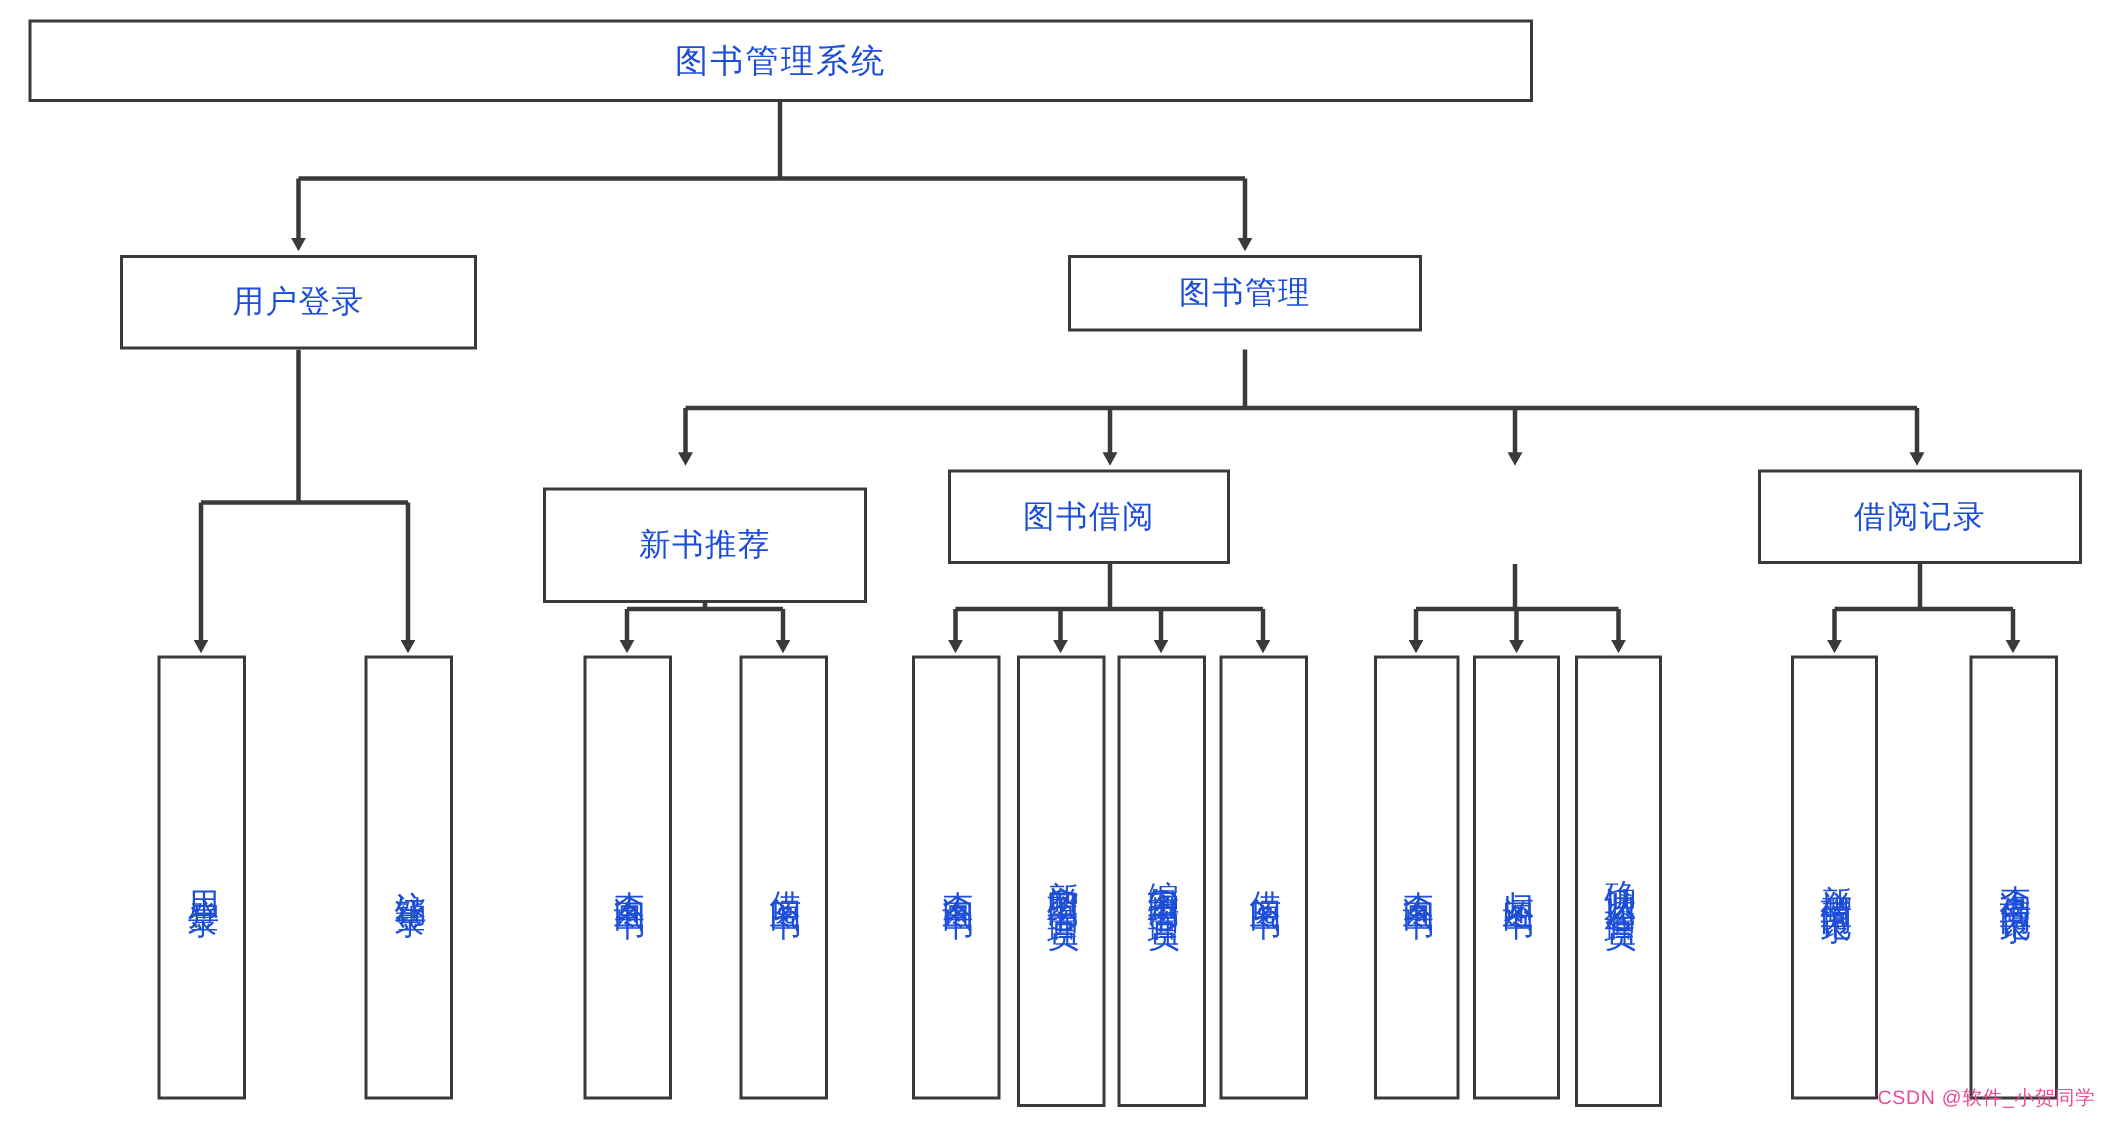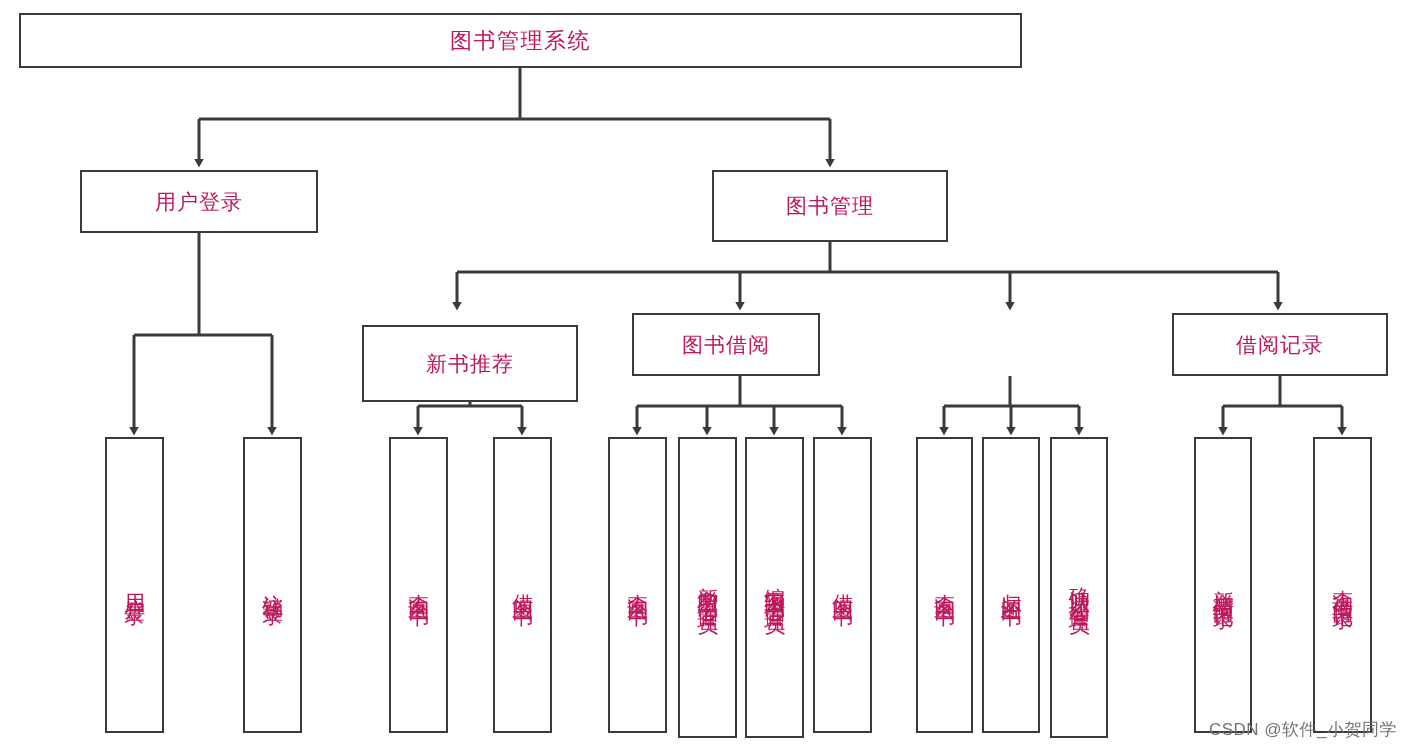--- a/index.html
+++ b/index.html
@@ -24,21 +24,21 @@
   }
   .node{
     position:absolute;
     box-sizing:border-box;
     border:2.5px solid #3a3a3a;
     background:#ffffff;
     display:flex;
     align-items:center;
     justify-content:center;
     text-align:left;
-    color:#be185d;
+    color:#1d4ed8;
     z-index:2;
   }
   .node.h{
     font-size:21px;
     letter-spacing:1px;
     line-height:1.2;
   }
   .node.root{
     font-size:22px;
     letter-spacing:1.5px;
@@ -56,22 +56,22 @@
   }
   .node.v span{
     display:block;
     writing-mode:vertical-rl;
     text-orientation:upright;
   }
   #watermark{
     position:absolute;
     right:8px;
     bottom:6px;
-    font-size:17px;
-    color:#737373;
+    font-size:13px;
+    color:#ec4899;
     letter-spacing:0.5px;
     z-index:3;
     white-space:nowrap;
   }
 </style>
 </head>
 <body>
 
 <div id="canvas">
 
@@ -125,21 +125,21 @@
     </g>
   </svg>
 
   <div class="node root" style="left:19px; top:13px; width:1003px; height:55px;">
     <span>图书管理系统</span>
   </div>
 
   <div class="node h" style="left:80px; top:170px; width:238px; height:63px;">
     <span>用户登录</span>
   </div>
-  <div class="node h" style="left:712px; top:170px; width:236px; height:72px;">
+  <div class="node h" style="left:712px; top:170px; width:236px; height:51px;">
     <span>图书管理</span>
   </div>
 
   <div class="node h" style="left:362px; top:325px; width:216px; height:77px;">
     <span>新书推荐</span>
   </div>
   <div class="node h" style="left:632px; top:313px; width:188px; height:63px;">
     <span>图书借阅</span>
   </div>
   <div class="node h" style="left:1172px; top:313px; width:216px; height:63px;">

